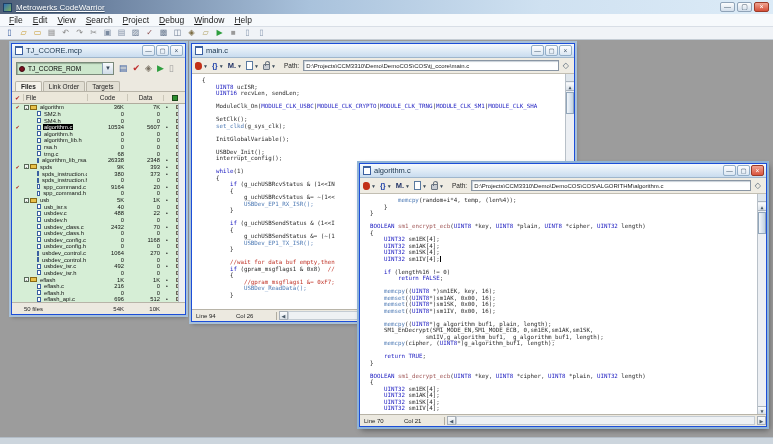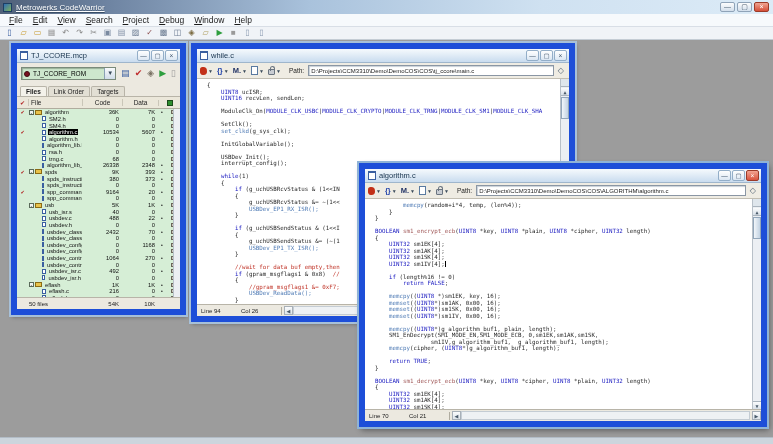--- a/index.html
+++ b/index.html
@@ -18,21 +18,21 @@
   .wbtn.close { background:linear-gradient(#f0a492,#d54e38); color:#fff; border-color:#9c3a28; }
   .menubar { position:absolute; left:0; top:14px; width:773px; height:13px; background:#f6f9fc;
     border-bottom:1px solid #d8dee6; display:flex; align-items:center; padding-left:4px; }
   .menu-item { font-size:8.5px; color:#1c1c1c; padding:0 5px; }
   .toolbar { position:absolute; left:0; top:27px; width:773px; height:13px; background:#f0f3f7;
     border-bottom:1px solid #c4ccd4; display:flex; align-items:center; gap:3px; padding-left:4px; }
   .tbico { width:11px; height:10px; font-size:8px; line-height:10px; text-align:center; }
   .app-bottom { position:absolute; left:0; top:437px; width:773px; height:7px; background:#ccd5dd; border-top:1px solid #b2bcc6; }
 
   
-  .cwin { position:absolute; background:#0ea5e9; border:6px solid #1d4ed8; box-shadow:0 0 0 2px #a7c0d8, 1px 2px 4px rgba(0,0,0,.35); }
+  .cwin { position:absolute; background:#0ea5e9; border:1px solid #1d4ed8; box-shadow:0 0 0 2px #a7c0d8, 1px 2px 4px rgba(0,0,0,.35); }
   .cw-titlebar { height:14px; background:linear-gradient(#f6fafd,#c9dcef); border-bottom:1px solid #9fb6cc;
     display:flex; align-items:center; padding:0 2px 0 3px; position:relative; }
   .cw-icon { width:8px; height:9px; background:#fff; border:1px solid #3a5fa0; border-top:2px solid #3a5fa0; margin-right:3px; }
   .cw-title { font-size:7.5px; color:#16324c; }
   .cw-btns { position:absolute; right:2px; top:1px; display:flex; gap:1px; }
   .cbtn { width:13px; height:11px; border:1px solid #93aec8; border-radius:2px; background:linear-gradient(#fefefe,#dbe7f3);
     font-size:6.5px; line-height:9px; text-align:center; color:#44596e; }
   .cbtn.close-red { background:linear-gradient(#f2a492,#d9543e); color:#fff; border-color:#9c3a28; }
 
   
@@ -611,21 +611,21 @@
     <div class="ps-files">50 files</div>
     <div class="ps-code">54K</div>
     <div class="ps-data">10K</div>
     <div class="ps-pad"></div>
   </div>
 </div>
 
 <div class="cwin" style="left:191px; top:43px; width:384px; height:279px; display:flex; flex-direction:column;">
   <div class="cw-titlebar">
     <div class="cw-icon"></div>
-    <div class="cw-title">while.c</div>
+    <div class="cw-title">main.c</div>
     <div class="cw-btns">
       <div class="cbtn">—</div>
       <div class="cbtn">▢</div>
       <div class="cbtn">×</div>
     </div>
   </div>
   <div class="ed-toolbar">
     <div class="ed-grp">
         <div class="ico-pepper"></div>
         <span class="dd">▼</span>

